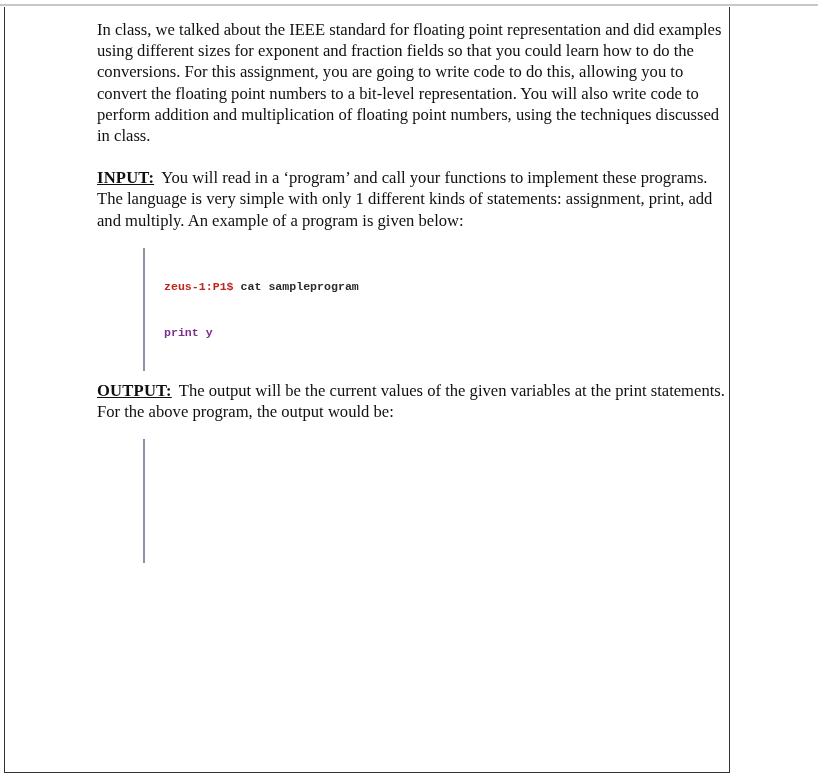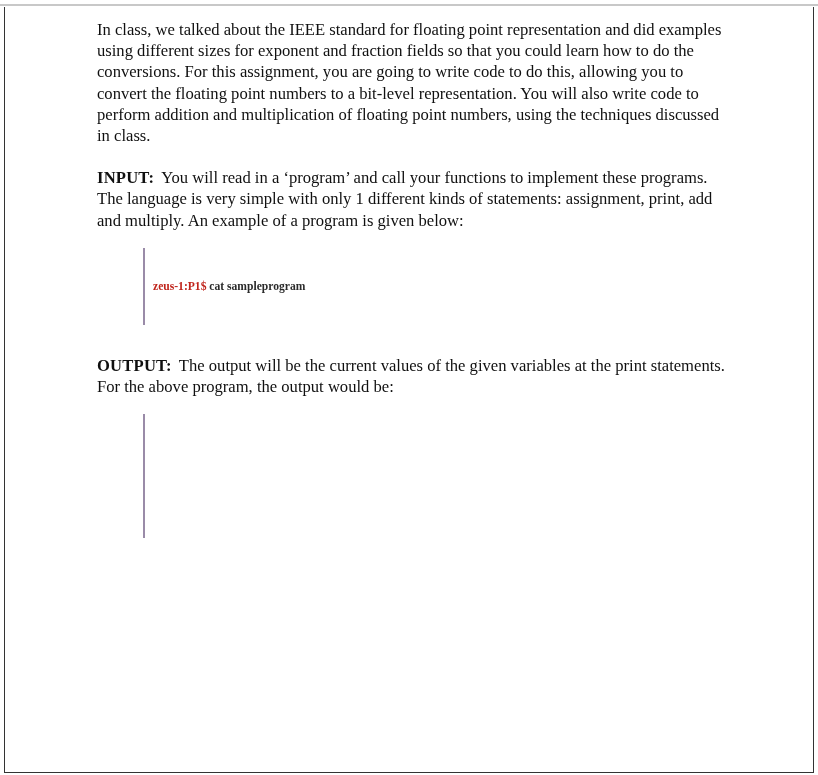--- a/index.html
+++ b/index.html
@@ -13,21 +13,21 @@
     font-family: "Liberation Serif", "DejaVu Serif", serif;
     color: #000000;
     overflow: hidden;
   }
 
   
   #page-frame {
     position: absolute;
     left: 4px;
     top: 7px;
-    width: 810px;
+    width: 726px;
     height: 766px;
     background: #ffffff;
     border-left: 1px solid #333333;
     border-right: 1px solid #333333;
     border-bottom: 1px solid #333333;
     border-top: none;
     box-sizing: border-box;
   }
   #top-rule {
     position: absolute;
@@ -46,34 +46,35 @@
 
   
   .para {
     font-size: 16.6px;
     line-height: 21.2px;
     text-align: left;
     margin: 0;
     color: #101010;
   }
   .para.gap-lg { margin-top: 21px; }
-  .para.gap-code { margin-top: 30px; }
+  .para.gap-code { margin-top: 9px; }
   .lead {
     font-weight: bold;
     letter-spacing: 0.2px;
+    text-decoration: underline;
   }
   .lead-space { display: inline-block; width: 7px; }
 
   
   .codeblock {
     margin-left: 46px;
     margin-top: 17px;
     border-left: 2px solid #9a8ba8;
-    padding-left: 8px;
-    font-family: Liberation Serif, serif;
+    padding-left: 19px;
+    font-family: Liberation Mono, monospace;
     font-size: 11.6px;
     line-height: 15.4px;
     font-weight: bold;
     color: #7d2f8f;
     white-space: pre;
   }
   .codeline {
     white-space: pre;
     height: 15.4px;
   }
@@ -98,20 +99,21 @@
     <p class="para">
       <span>In class, we talked about the IEEE standard for floating point representation and did examples using different sizes for exponent and fraction fields so that you could learn how to do the conversions.   For this assignment, you are going to write code to do this, allowing you to convert the floating point numbers to a bit-level representation.  You will also write code to perform addition and multiplication of floating point numbers, using the techniques discussed in class.</span>
     </p>
 
     <p class="para gap-lg">
       <span class="lead">INPUT:</span><span class="lead-space"></span><span>You will read in a ‘program’ and call your functions to implement these programs.   The language is very simple with only 1 different kinds of statements: assignment, print, add and multiply. An example of a program is given below:</span>
     </p>
 
     <div class="codeblock">
       <div class="codeline"><span class="prompt">zeus-1:P1$</span><span class="cmd"> </span><span class="cmd">cat sampleprogram</span></div>
+      <div class="codeline outline">print y</div>
     </div>
 
     <p class="para gap-code">
       <span class="lead">OUTPUT:</span><span class="lead-space"></span><span>The output will be the current values of the given variables at the print statements.  For the above program, the output would be:</span>
     </p>
 
     <div class="codeblock">
       
       
       

